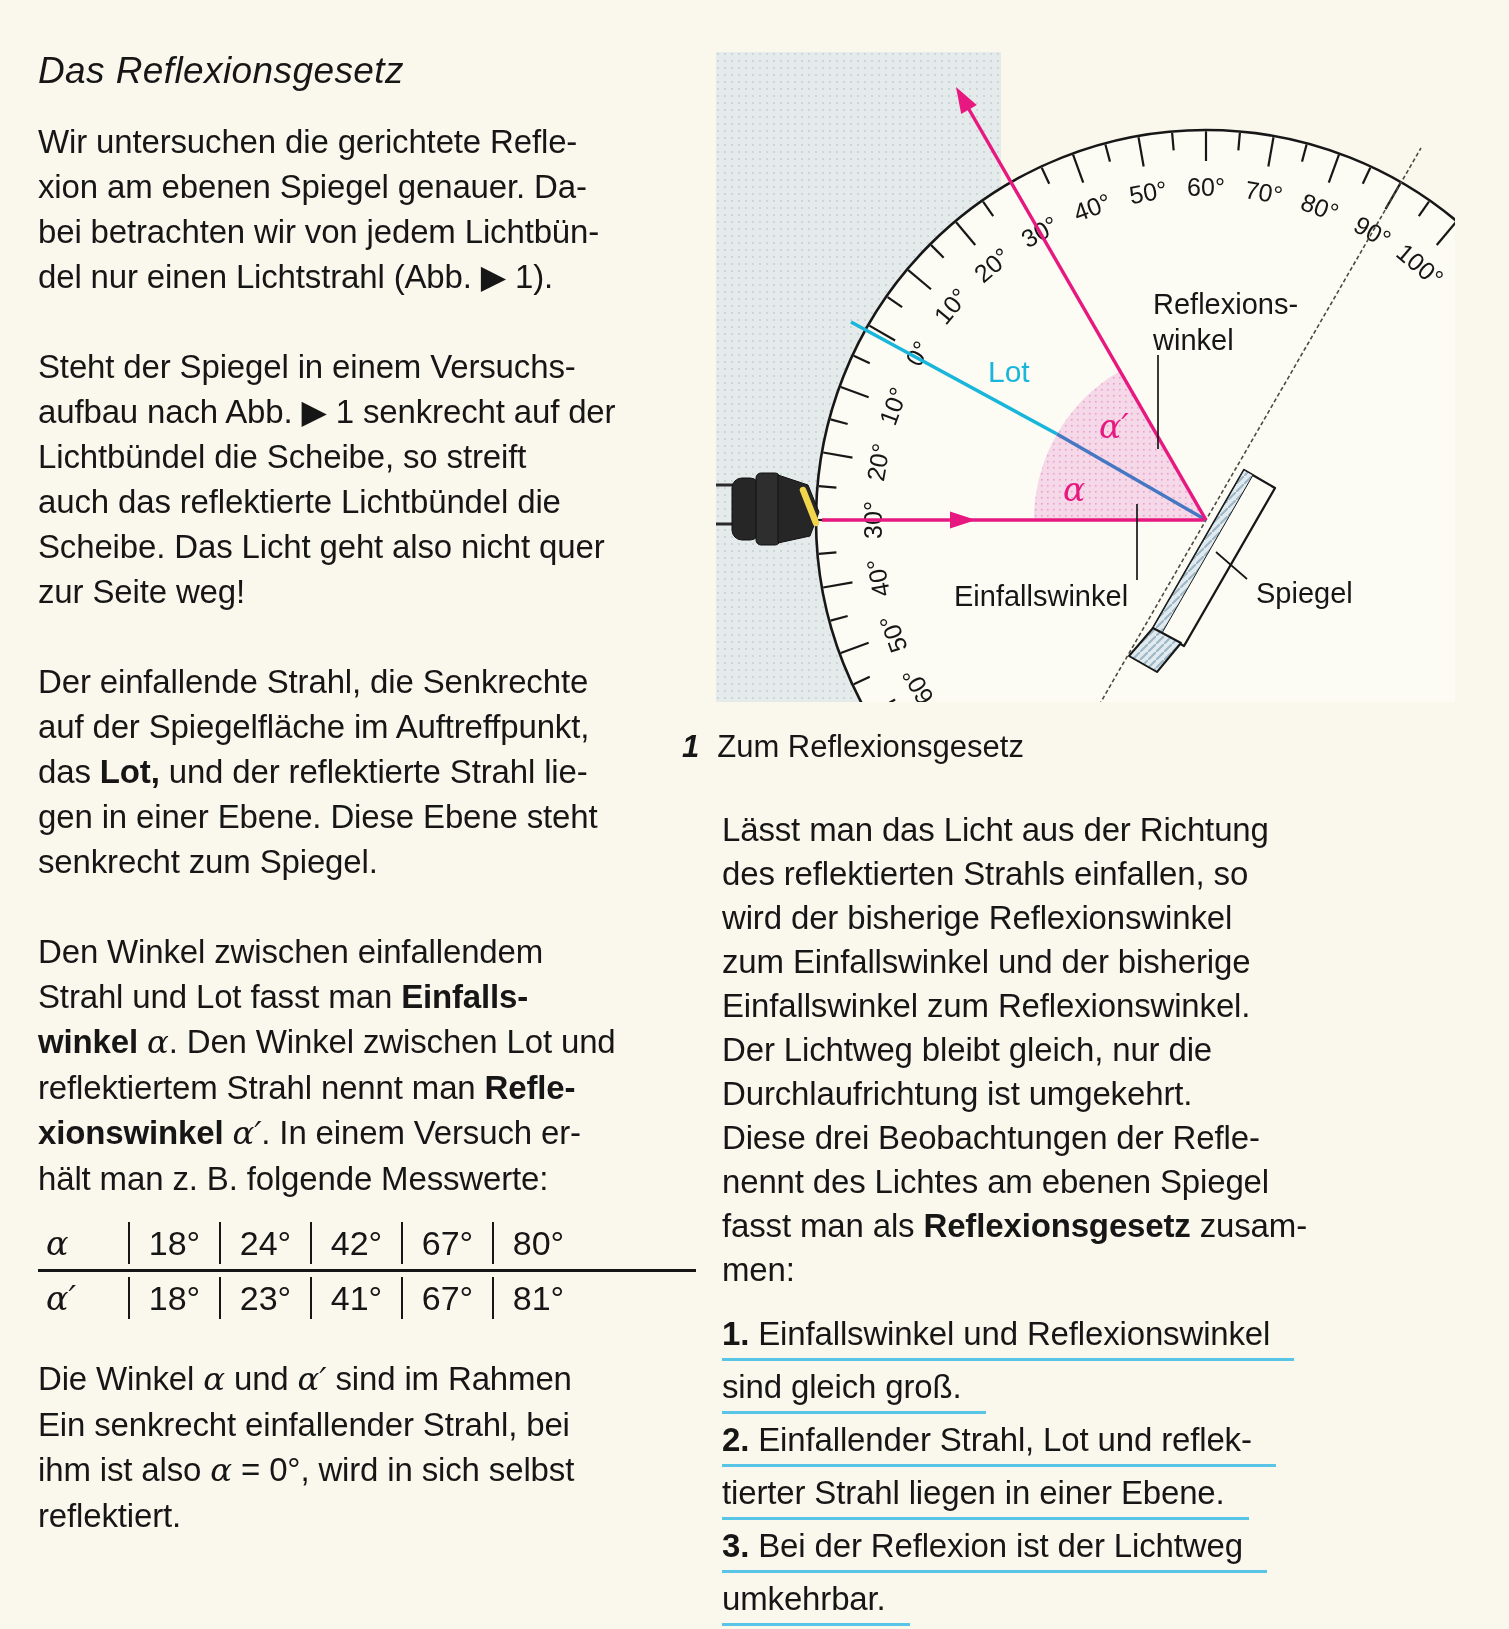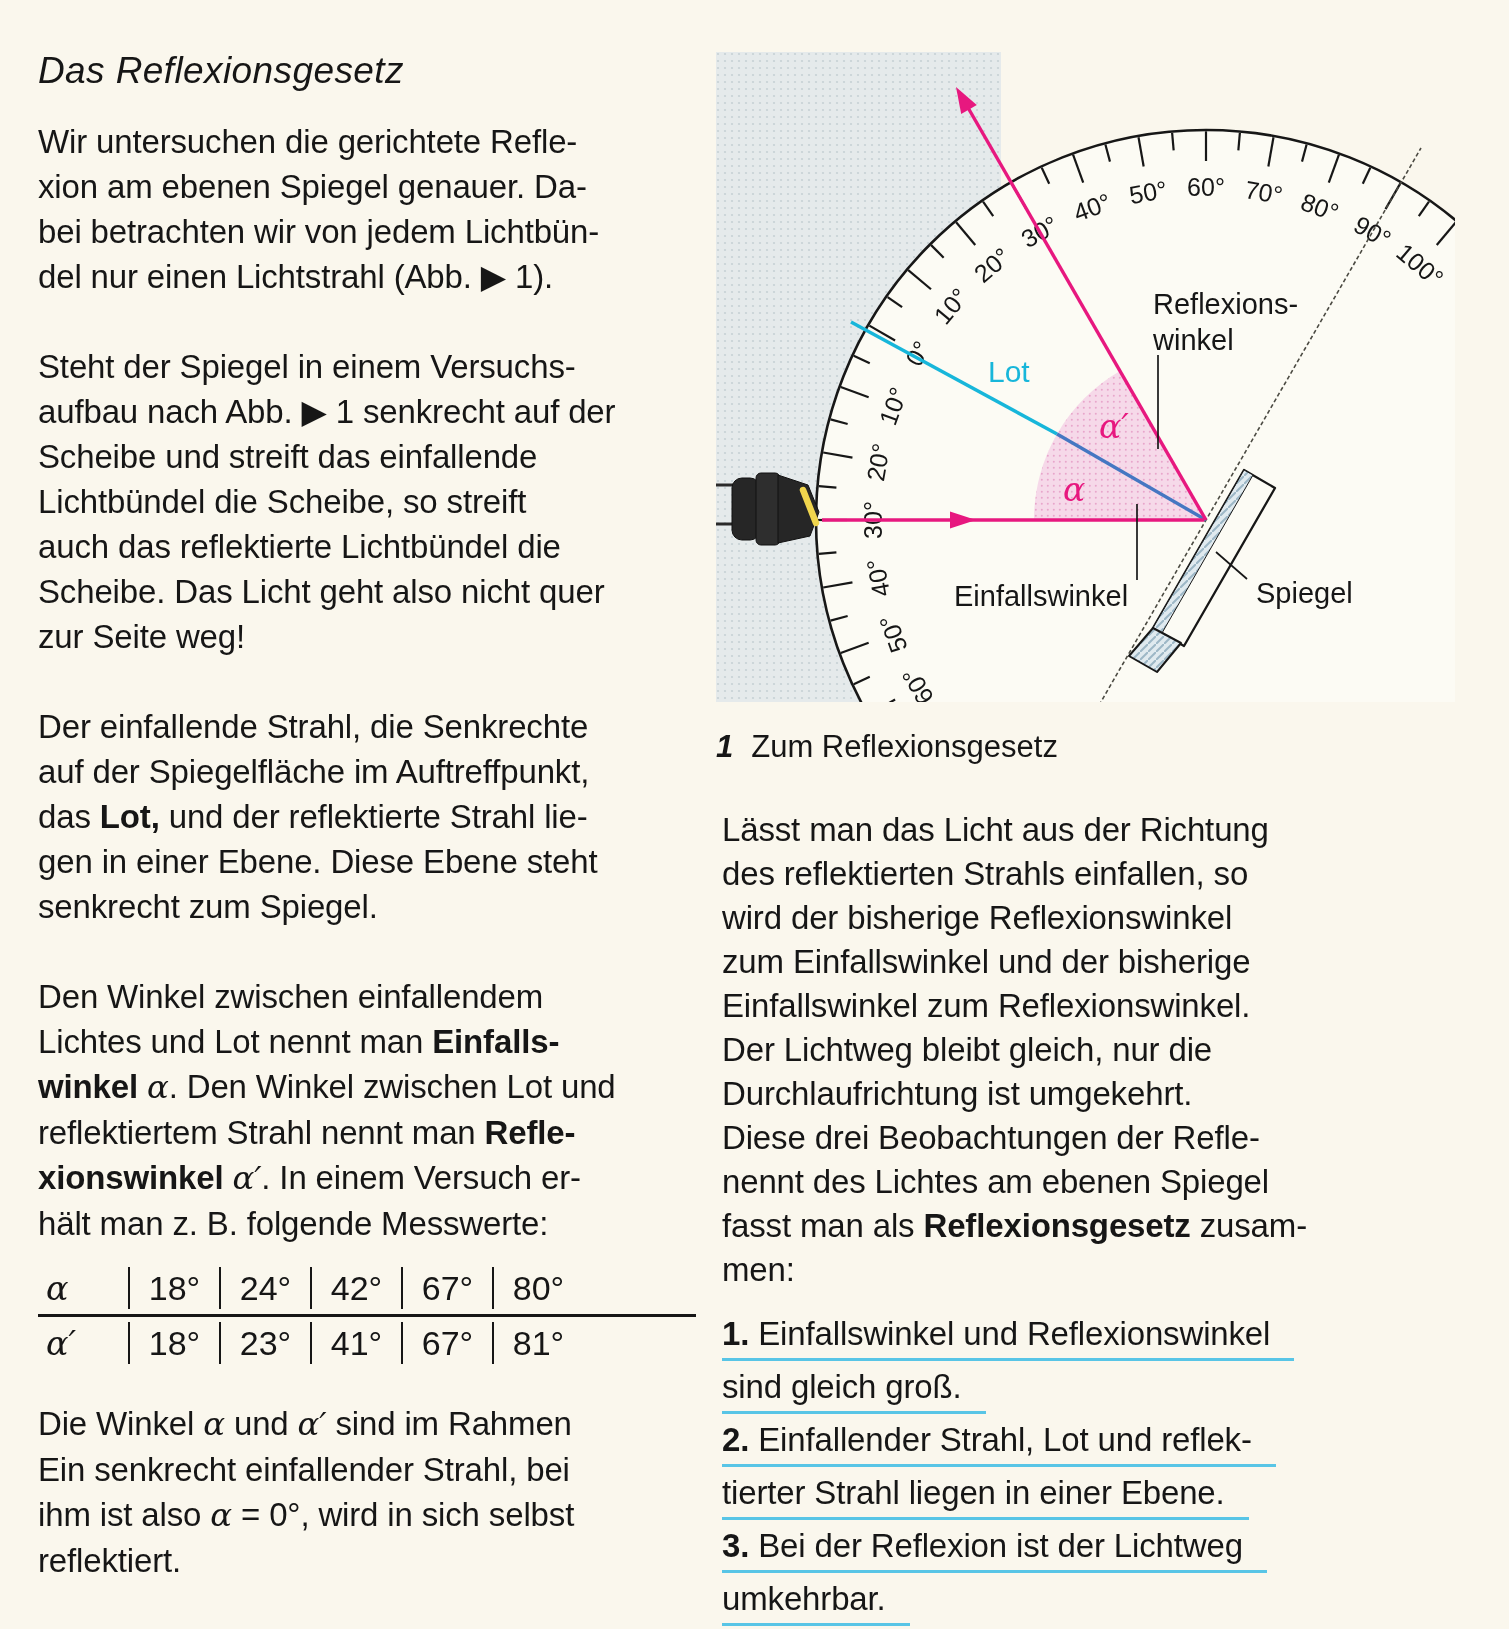--- a/index.html
+++ b/index.html
@@ -20,21 +20,21 @@
   .mlabel{width:90px;padding-left:8px;box-sizing:border-box;}
   .mcell{width:91px;text-align:center;border-left:2.5px solid var(--ink,#161616);
          height:42px;line-height:42px;box-sizing:border-box;}
   
   .law-list{margin-top:10px;}
   .para.item{margin:0;}
   .item .ln{height:53px;line-height:42px;}
   .uspan{display:inline-block;border-bottom:3.5px solid var(--underline,#58c5e6);padding:0 24px 3px 0;}
   
   .figure{position:absolute;left:716px;top:52px;}
-  .caption{position:absolute;left:716px;top:729px;font-size:31px;}
+  .caption{position:absolute;left:682px;top:729px;font-size:31px;}
   .capnum{font-weight:bold;font-style:italic;margin-right:18px;}
   svg text{fill:var(--ink,#161616);font-family:"Liberation Sans",sans-serif;}
   .deg{font-size:25px;}
   .figlabel{font-size:29px;}
   .lotlabel{font-size:30px;fill:var(--cyan,#17b6da);}
   .alpha{font-size:33px;font-style:italic;font-family:"DejaVu Serif",serif;fill:var(--magenta,#e7187f);}
   .tick{stroke:#171717;stroke-width:2.2;}
   .ray{stroke:var(--magenta,#e7187f);}
   .cyanline{stroke:var(--cyan,#17b6da);}
   .blueline{stroke:var(--blue,#4577c2);}
@@ -50,36 +50,35 @@
     <h2 class="heading">Das Reflexionsgesetz</h2>
     <div class="para">
         <div class="ln"><span>Wir untersuchen die gerichtete Refle-</span></div>
         <div class="ln"><span>xion am ebenen Spiegel genauer. Da-</span></div>
         <div class="ln"><span>bei betrachten wir von jedem Lichtbün-</span></div>
         <div class="ln"><span>del nur einen Lichtstrahl (Abb. ▶ 1).</span></div>
       </div>
     <div class="para">
         <div class="ln"><span>Steht der Spiegel in einem Versuchs-</span></div>
         <div class="ln"><span>aufbau nach Abb. ▶ 1 senkrecht auf der</span></div>
-        <div class="ln"><span>Scheibe und streift das einfallende</span></div>
         <div class="ln"><span>Lichtbündel die Scheibe, so streift</span></div>
         <div class="ln"><span>auch das reflektierte Lichtbündel die</span></div>
         <div class="ln"><span>Scheibe. Das Licht geht also nicht quer</span></div>
         <div class="ln"><span>zur Seite weg!</span></div>
       </div>
     <div class="para">
         <div class="ln"><span>Der einfallende Strahl, die Senkrechte</span></div>
         <div class="ln"><span>auf der Spiegelfläche im Auftreffpunkt,</span></div>
         <div class="ln"><span>das </span><span class="s-b">Lot,</span><span> und der reflektierte Strahl lie-</span></div>
         <div class="ln"><span>gen in einer Ebene. Diese Ebene steht</span></div>
         <div class="ln"><span>senkrecht zum Spiegel.</span></div>
       </div>
     <div class="para" style="margin-bottom:10px">
         <div class="ln"><span>Den Winkel zwischen einfallendem</span></div>
-        <div class="ln"><span>Lichtes und Lot nennt man </span><span class="s-b">Einfalls-</span></div>
+        <div class="ln"><span>Strahl und Lot fasst man </span><span class="s-b">Einfalls-</span></div>
         <div class="ln"><span class="s-b">winkel</span><span> </span><span class="s-g">α</span><span>. Den Winkel zwischen Lot und</span></div>
         <div class="ln"><span>reflektiertem Strahl nennt man </span><span class="s-b">Refle-</span></div>
         <div class="ln"><span class="s-b">xionswinkel</span><span> </span><span class="s-g">α′</span><span>. In einem Versuch er-</span></div>
         <div class="ln"><span>hält man z. B. folgende Messwerte:</span></div>
       </div>
 
     <div class="mtable">
       <div class="mrow">
         <span class="mlabel s-g">α</span>
         <span class="mcell">18°</span>

